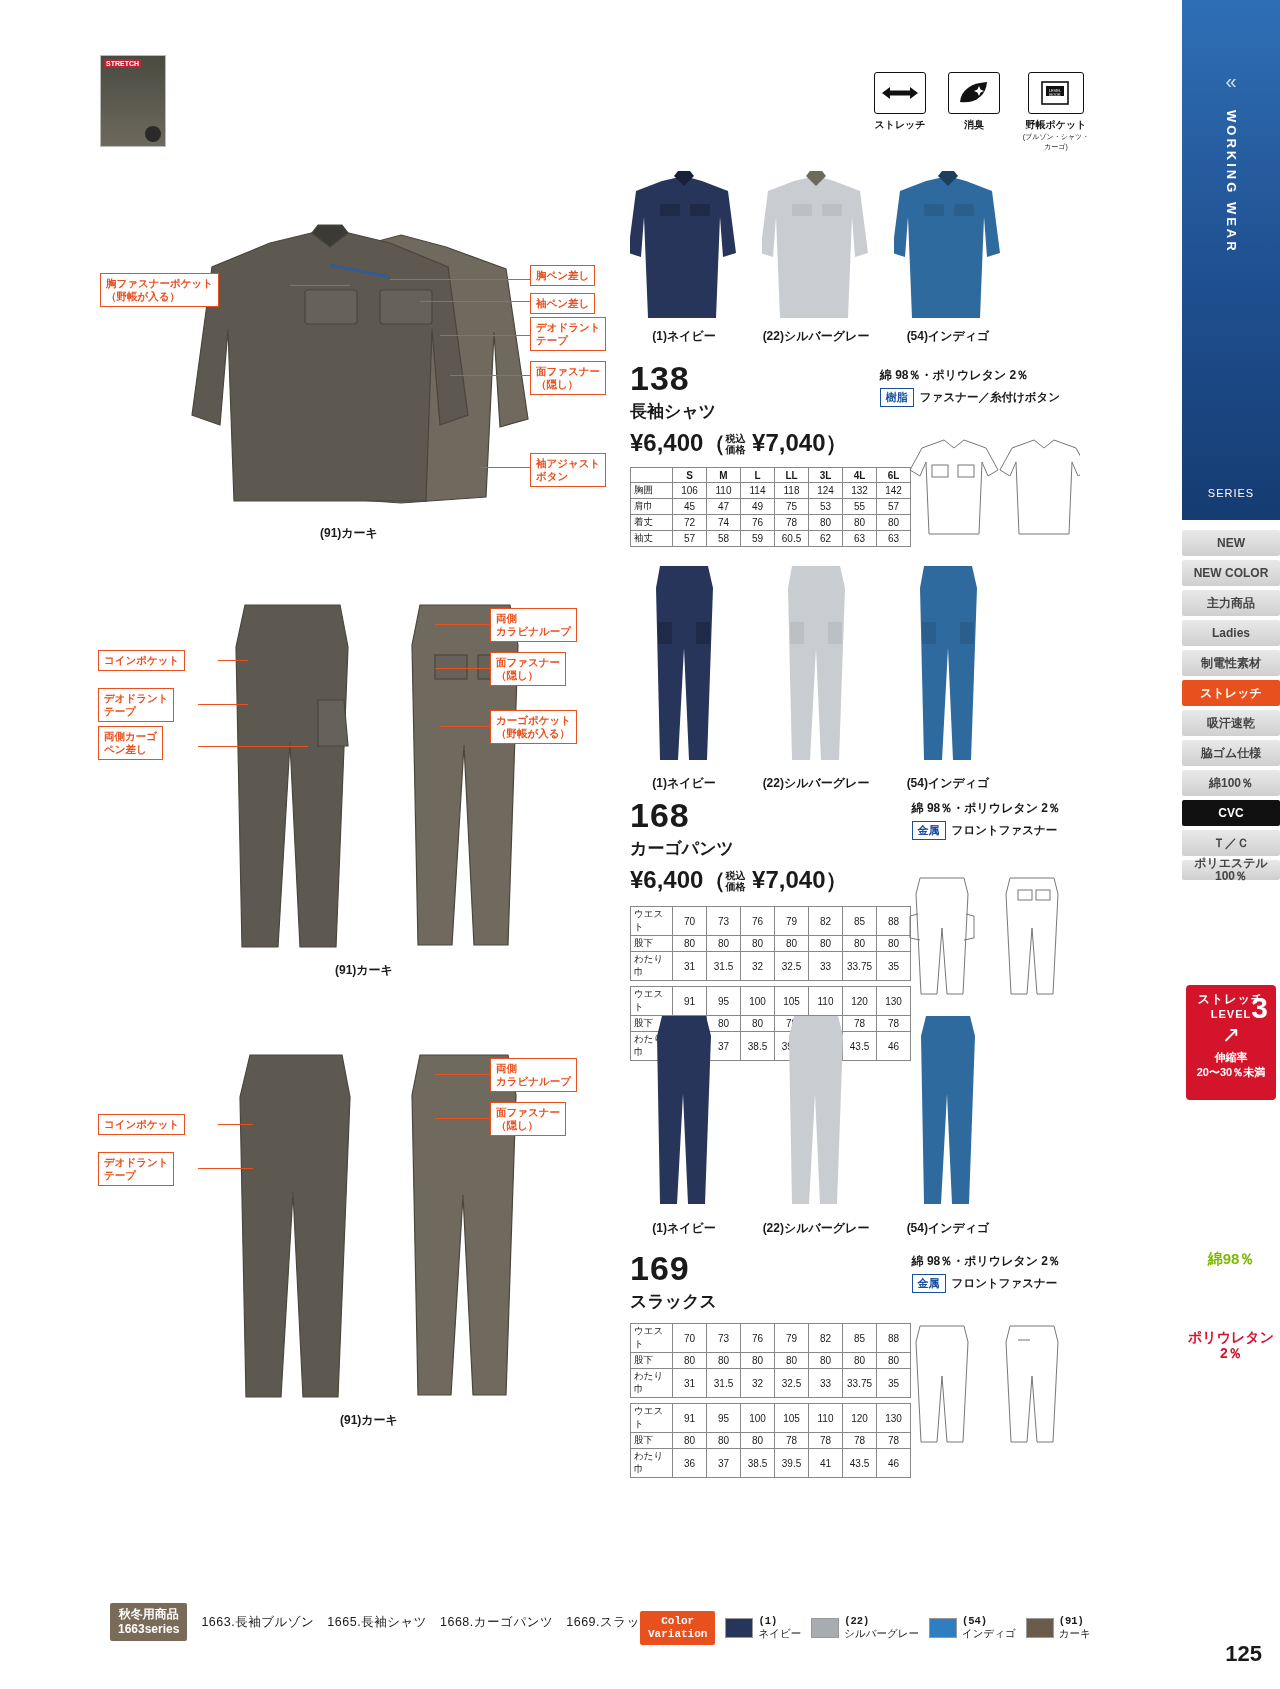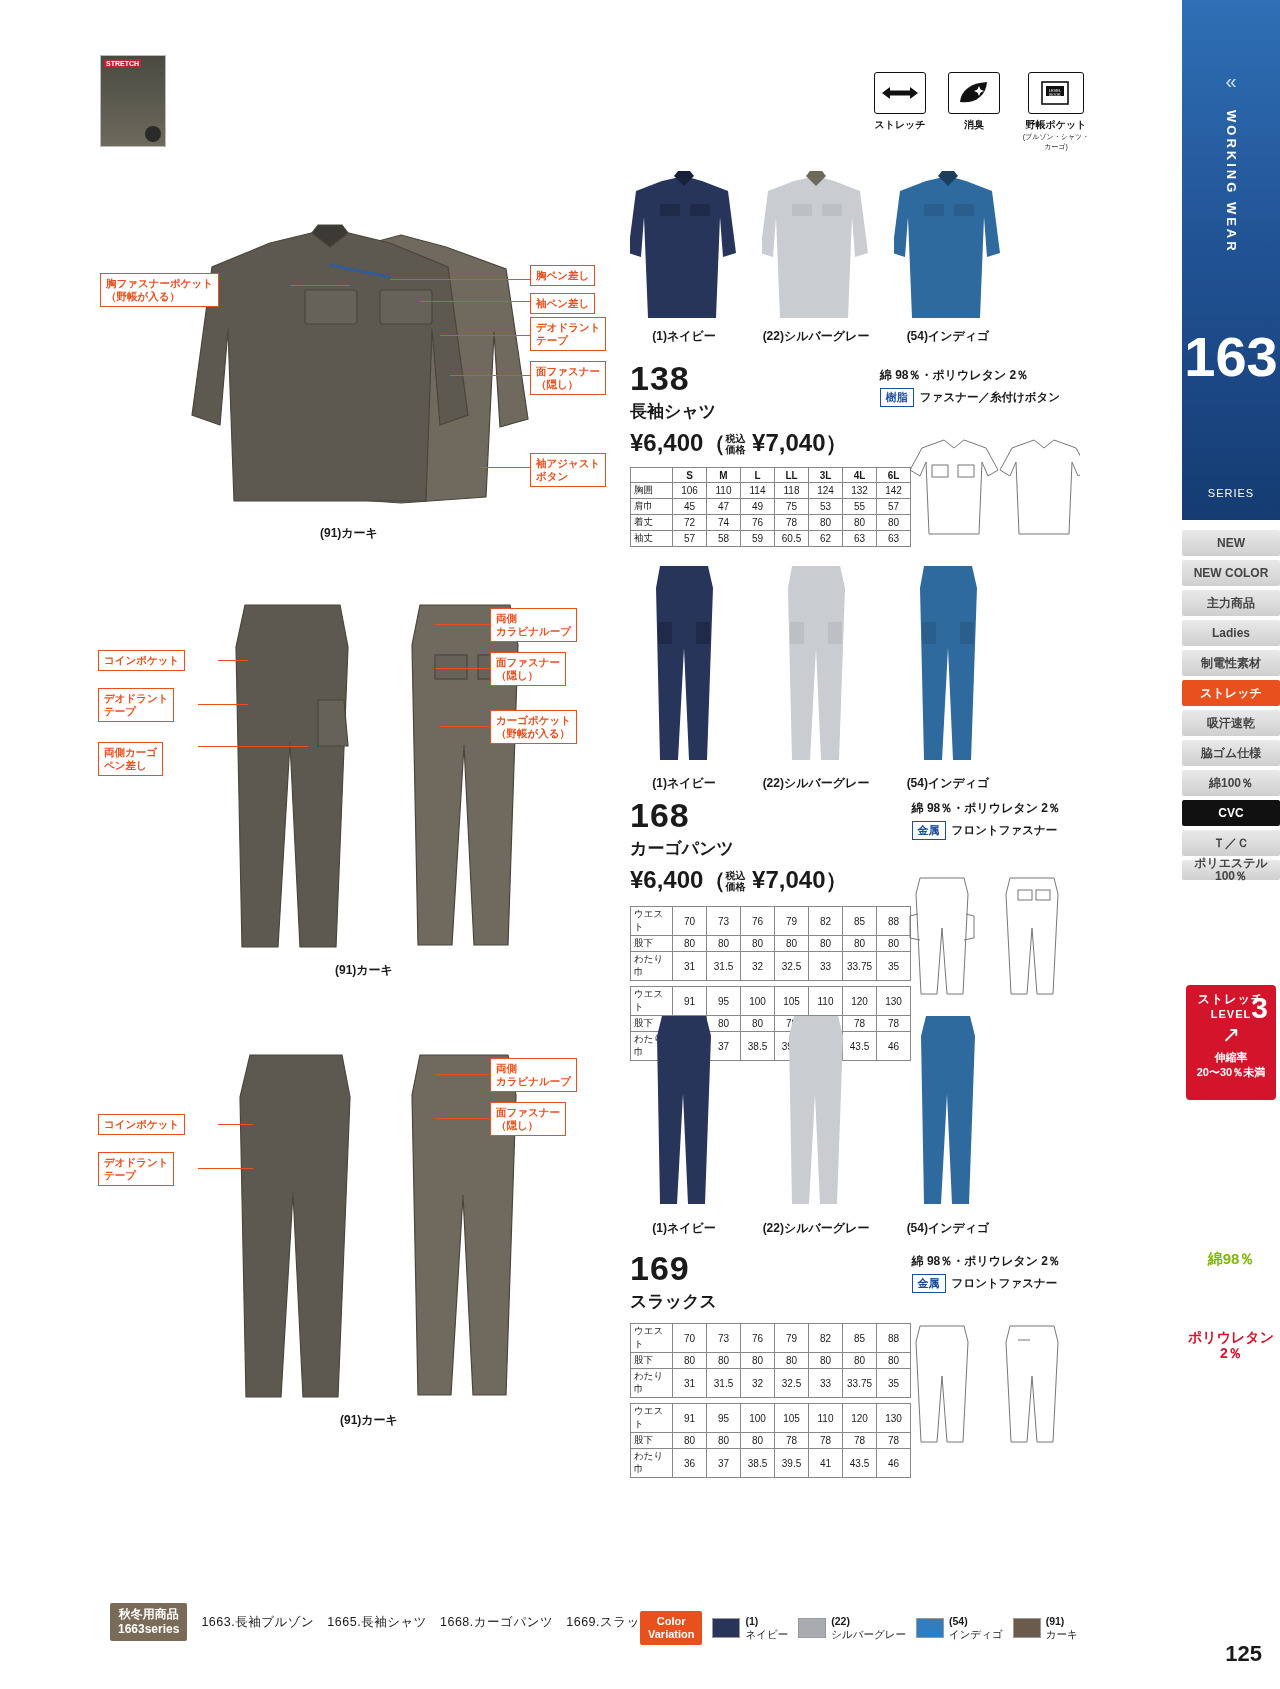--- a/index.html
+++ b/index.html
@@ -127,39 +127,36 @@
 
   .line-art { position:absolute; }
 
   
   .footer { position:absolute; left:110px; bottom:48px; display:flex; align-items:center; gap:14px; }
   .foot-badge {
     background:#7a6a58; color:#fff; font-size:12px; font-weight:bold; text-align:center;
     padding:4px 8px; line-height:1.25; border-radius:2px;
   }
   .foot-list { font-size:12.5px; letter-spacing:0.5px; }
-  .cv { position:absolute; left:640px; bottom:44px; display:flex; gap:10px;}
+  .cv { position:absolute; left:640px; bottom:44px; display:flex; gap:10px;font-family:Liberation Mono, monospace;}
   .cv-badge { background:#e8501e; color:#fff; font-size:11px; font-weight:bold; padding:4px 8px; text-align:center; line-height:1.2; border-radius:2px;}
   .cv-item { display:flex; align-items:center; gap:5px; }
   .cv-sw { width:28px; height:20px; border:1px solid #999; }
   .cv-txt { font-size:10.5px; line-height:1.2; }
   .cv-txt b{ display:block; font-size:10.5px;}
 </style>
 </head>
 <body>
 
 <div class="page">
 
   <div class="rail">
     <div class="rail-top">
       <div class="rail-arrow">«</div>
       <div class="rail-vtext">WORKING WEAR</div>
-      <div class="rail-num-wrap">
-        <span>163</span>
-      </div>
       <div class="rail-series">SERIES</div>
     </div>
 
     <div class="rail-tags">
       <div class="rail-tag">NEW</div>
       <div class="rail-tag">NEW COLOR</div>
       <div class="rail-tag">主力商品</div>
       <div class="rail-tag">Ladies</div>
       <div class="rail-tag">制電性素材</div>
       <div class="rail-tag on">ストレッチ</div>
@@ -268,21 +265,21 @@
       <g fill="#5d5951" stroke="#4a463c" stroke-width="1.2">
         <path d="M155 25 l95 0 l8 42 l-12 300 l-36 0 l-10 -205 l-12 205 l-36 0 l-6 -300 Z"></path>
         <path d="M228 120 l26 0 l4 46 l-30 0 Z" fill="#66625a"></path>
       </g>
     </svg>
 
     <div class="callout" style="left:8px; top:70px;">コインポケット</div>
     <div class="leader" style="left:128px; top:80px; width:30px;"></div>
     <div class="callout" style="left:8px; top:108px;">デオドラント<br>テープ</div>
     <div class="leader" style="left:108px; top:124px; width:50px;"></div>
-    <div class="callout" style="left:8px; top:162px;">両側カーゴ<br>ペン差し</div>
+    <div class="callout" style="left:8px; top:146px;">両側カーゴ<br>ペン差し</div>
     <div class="leader" style="left:108px; top:166px; width:110px;"></div>
 
     <div class="callout" style="left:400px; top:28px;">両側<br>カラビナループ</div>
     <div class="callout" style="left:400px; top:72px;">面ファスナー<br>（隠し）</div>
     <div class="callout" style="left:400px; top:130px;">カーゴポケット<br>（野帳が入る）</div>
     <div class="leader" style="left:345px; top:44px; width:55px;"></div>
     <div class="leader" style="left:345px; top:88px; width:55px;"></div>
     <div class="leader" style="left:350px; top:146px; width:50px;"></div>
 
     <div class="colorlabel" style="left:245px; top:382px;">(91)カーキ</div>

